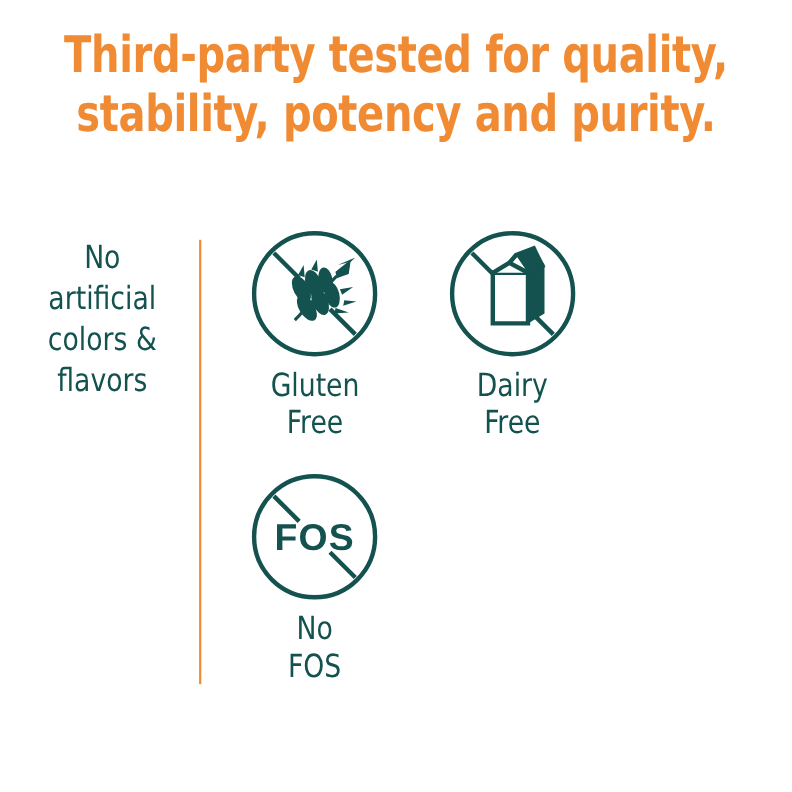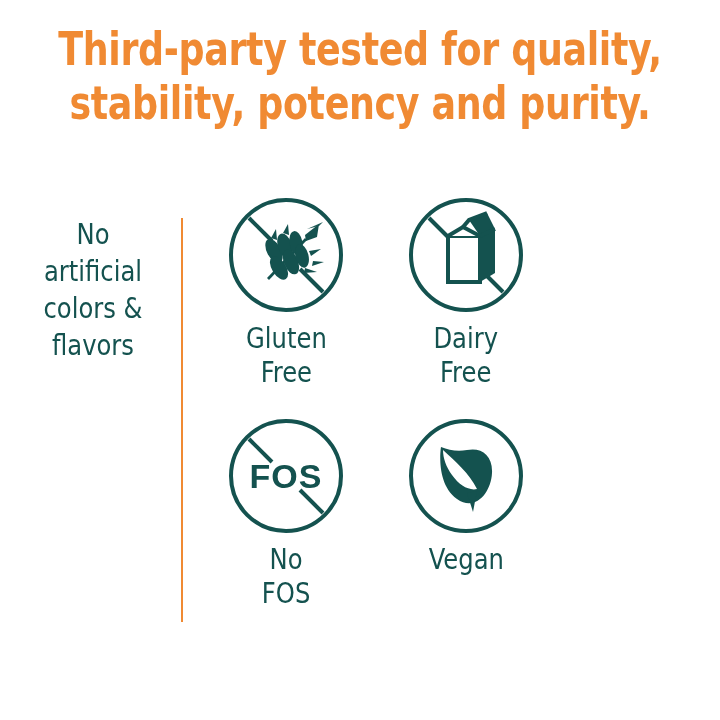--- a/index.html
+++ b/index.html
@@ -74,21 +74,21 @@
     top: 22px;
     width: 2px;
     height: 404px;
     background: #f08a33;
   }
 
   
   .badges {
     position: absolute;
     left: 196px;
-    top: 0px;
+    top: 12px;
     width: 360px;
   }
   .badge-row {
     display: flex;
     flex-direction: row;
   }
   .badge-row.row2 { margin-top: 28px; }
 
   .badge {
     width: 180px;
@@ -223,41 +223,18 @@
               <line x1="73" y1="73" x2="96" y2="96" stroke="#14524f" stroke-width="4"></line>
               <text class="fos-text" x="59" y="71" text-anchor="middle">FOS</text>
             </svg>
           </div>
           <div class="badge-label">
             <span>No</span>
             <span>FOS</span>
           </div>
         </div>
 
-        <div class="badge">
-          <div class="badge-circle">
-            <svg width="118" height="118" viewBox="0 0 118 118">
-              <circle cx="59" cy="59" r="55" fill="none" stroke="#14524f" stroke-width="4"></circle>
-
-              <path d="M34 30
-                       C 34 30, 28 66, 50 82
-                       C 68 95, 84 76, 85 56
-                       C 86 38, 74 30, 60 33
-                       C 50 35, 42 33, 34 30 Z" fill="#14524f"></path>
-
-              <path d="M36 33
-                       C 48 44, 62 56, 70 72
-                       C 62 74, 52 68, 45 58
-                       C 39 50, 36 41, 36 33 Z" fill="#ffffff"></path>
-
-              <path d="M60 76 L70 74 L66 95 Z" fill="#14524f"></path>
-            </svg>
-          </div>
-          <div class="badge-label">
-            <span>Vegan</span>
-          </div>
-        </div>
 
       </div>
 
     </div>
   </div>
 </div>
 
 </body></html>

